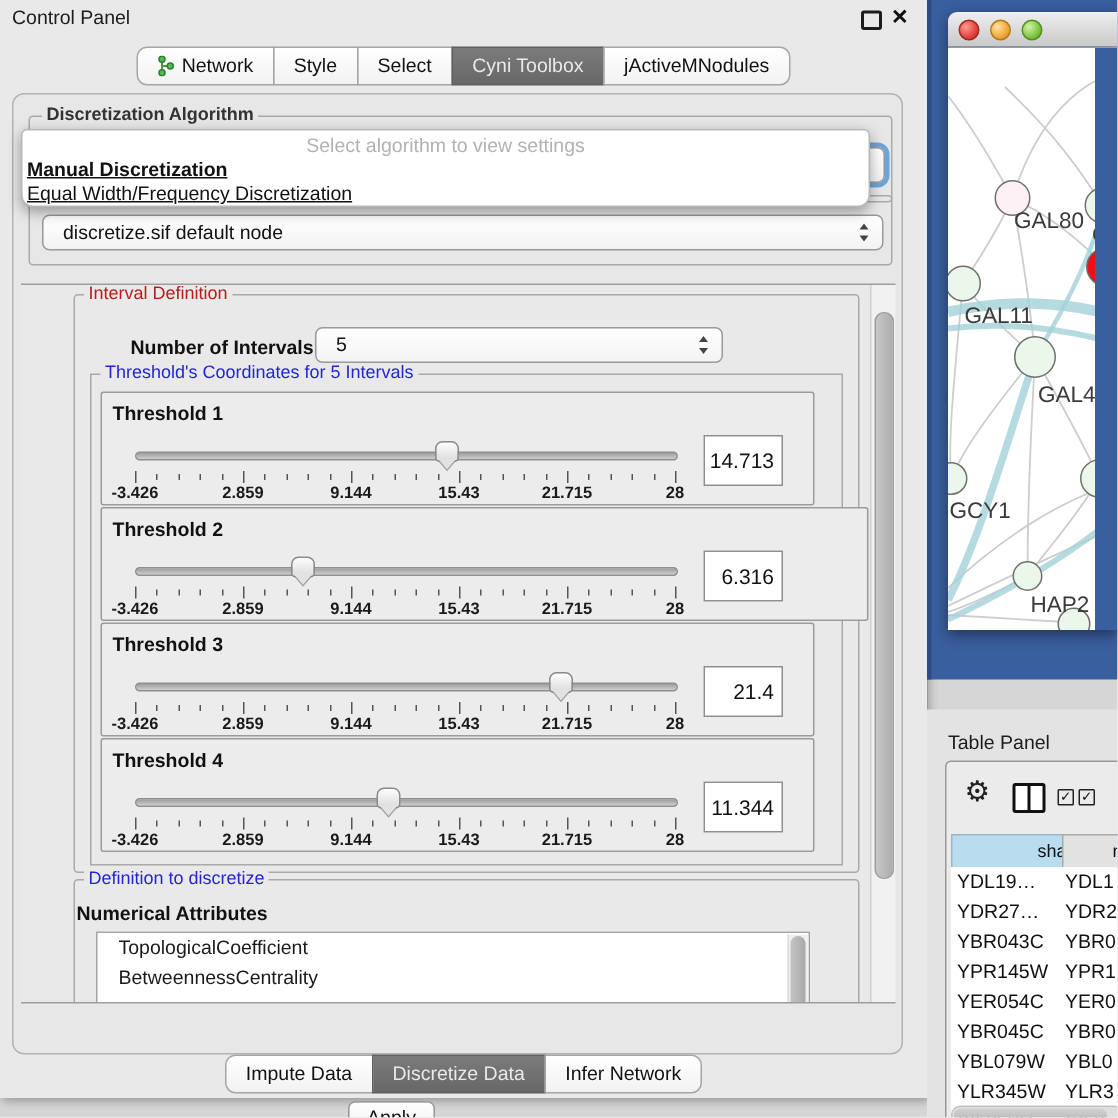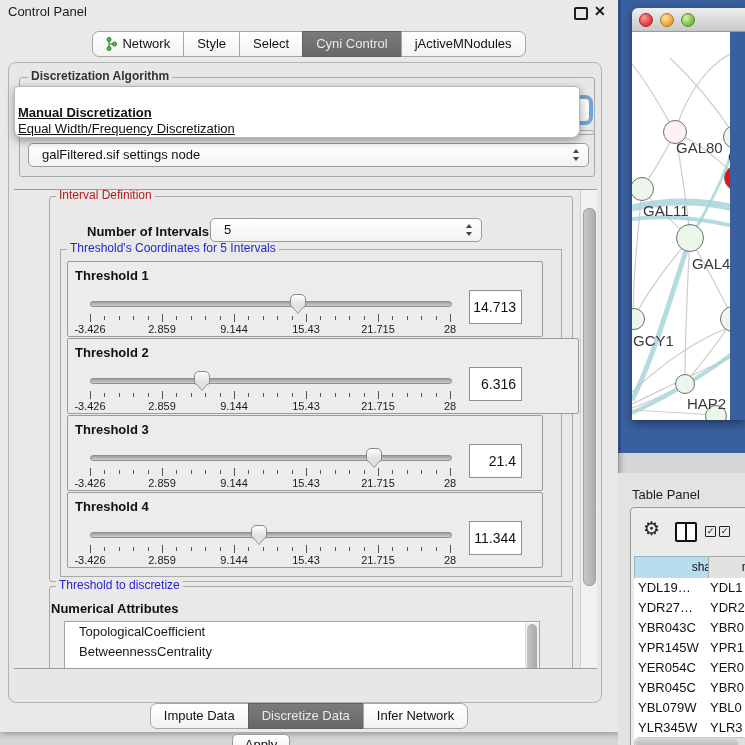--- a/index.html
+++ b/index.html
@@ -75,21 +75,21 @@
       background:linear-gradient(#9e9e9e,#cdcdcd);border:1px solid #8f8f8f;}
   .thumb{position:absolute;top:2px;width:14px;height:12px;border-radius:5px 5px 3px 3px;
       background:linear-gradient(#fdfdfd,#dcdcdc);border:1px solid #8a8a8a;}
   .thumb:after{content:"";position:absolute;left:1px;top:11px;border-left:6px solid transparent;
       border-right:6px solid transparent;border-top:7px solid #e2e2e2;filter:drop-shadow(0 1px 0 #8a8a8a);}
   .ticks{position:absolute;left:0;top:22px;width:360px;height:9px;}
   .tick{position:absolute;top:0;width:1px;background:#555;}
   .tick.minor{height:4px;top:2px;}
   .tick.major{height:8px;}
   .tick-labels{position:absolute;left:0;top:31px;width:360px;height:12px;}
-  .tick-lab{position:absolute;transform:translateX(-50%);font-size:11px;font-weight:normal;color:#1a1a1a;white-space:nowrap;}
+  .tick-lab{position:absolute;transform:translateX(-50%);font-size:11px;font-weight:bold;color:#1a1a1a;white-space:nowrap;}
 
   
   #attr-group{left:35px;top:396px;width:522px;height:150px;}
   #attr-heading{position:absolute;left:1px;top:14px;font-size:13px;font-weight:bold;color:#111;}
   #attr-list{position:absolute;left:14px;top:34px;width:474px;height:112px;background:#fff;border:1px solid #a5a5a5;overflow:hidden;}
   .attr-item{font-size:13px;color:#1a1a1a;padding:2px 0 2px 14px;line-height:16px;cursor:pointer;}
   #attr-scroll{position:absolute;left:460px;top:1px;width:13px;height:110px;background:#f0f0f0;border-left:1px solid #ddd;}
   #attr-scroll .sthumb{position:absolute;left:1px;top:1px;width:10px;height:62px;border-radius:5px;
       background:linear-gradient(90deg,#c4c4c4,#a9a9a9);}
 
@@ -163,41 +163,41 @@
         <div class="seg-tab">
 
     <span class="tab-label">Style</span>
   </div>
         <div class="seg-tab">
 
     <span class="tab-label">Select</span>
   </div>
         <div class="seg-tab selected">
 
-    <span class="tab-label">Cyni Control</span>
+    <span class="tab-label">Cyni Toolbox</span>
   </div>
         <div class="seg-tab">
 
     <span class="tab-label">jActiveMNodules</span>
   </div>
       </div>
 
     <div id="outer-panel">
 
       <div class="groupbox" id="algo-group" style="left:10px;top:14px;width:574px;height:56px;">
         <span class="group-label gl-dark" style="left:8px;top:-8px;">Discretization Algorithm</span>
         <div class="combo focus-ring" style="left:9px;top:20px;width:559px;height:22px;">
           <span class="stepper"></span>
         </div>
       </div>
 
       <div class="groupbox" style="left:10px;top:67px;width:574px;height:45px;">
         <span class="group-label gl-dark" style="left:6px;top:-8px;">Table Data</span>
         <div class="combo" style="left:8px;top:12px;width:559px;height:22px;">
-          <span class="combo-text">galFiltered.sif settings node</span>
+          <span class="combo-text">discretize.sif default node</span>
           <span class="stepper"></span>
         </div>
       </div>
 
       <div id="viewport" style="left:5px;top:126px;">
 
         <div class="groupbox" id="interval-group">
           <span class="group-label gl-green" style="left:6px;top:-8px;background:#e9e9e9;">Interval Definition</span>
           <span id="noi-label">Number of Intervals</span>
           <div class="combo" id="noi-combo">
@@ -382,21 +382,21 @@
                       <div class="tick-lab" style="left: 80%;">21.715</div>
                       <div class="tick-lab" style="left: 100%;">28</div>
                     </div>
     </div>
   </div>
               </div>
           </div>
         </div>
 
         <div class="groupbox" id="attr-group">
-          <span class="group-label gl-blue" style="left:6px;top:-8px;background:#e9e9e9;">Threshold to discretize</span>
+          <span class="group-label gl-blue" style="left:6px;top:-8px;background:#e9e9e9;">Definition to discretize</span>
           <span id="attr-heading">Numerical Attributes</span>
           <div id="attr-list">
             <div id="attr-items">
                 <div class="attr-item">TopologicalCoefficient</div>
                 <div class="attr-item">BetweennessCentrality</div>
               </div>
             <div id="attr-scroll">
                 <div class="sthumb"></div>
               </div>
           </div>
@@ -404,20 +404,21 @@
 
         <div id="vscroll">
             <div class="sthumb"></div>
           </div>
       </div>
 
       <div id="apply-btn">Apply</div>
     </div>
 
     <div id="algo-popup">
+      <div id="popup-hint">Select algorithm to view settings</div>
       <div id="popup-item-0" class="popup-item">Manual Discretization</div>
       <div id="popup-item-1" class="popup-item">Equal Width/Frequency Discretization</div>
     </div>
 
     <div id="bottom-tabs" class="seg-row">
         <div class="seg-tab">
 
     <span class="tab-label">Impute Data</span>
   </div>
         <div class="seg-tab selected">

